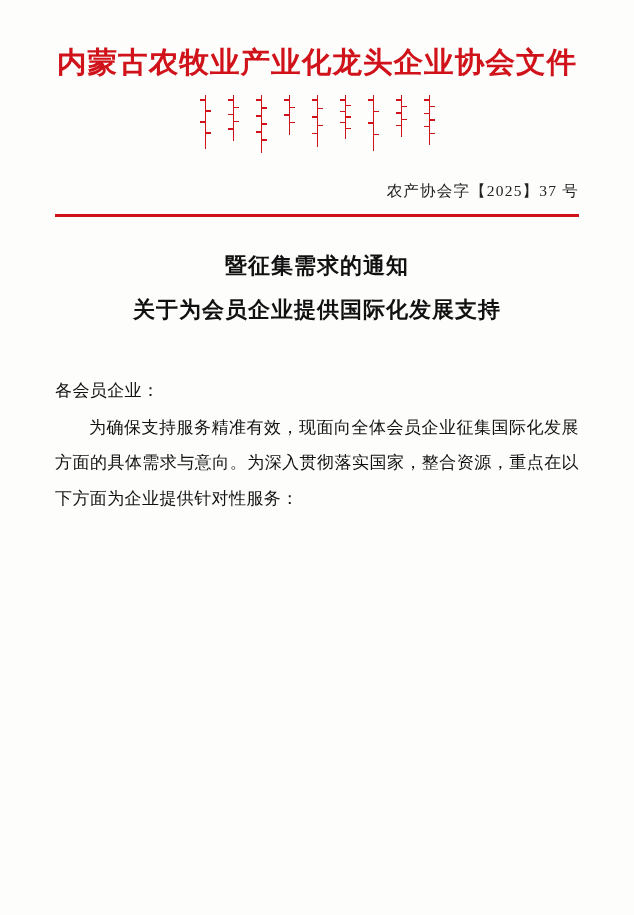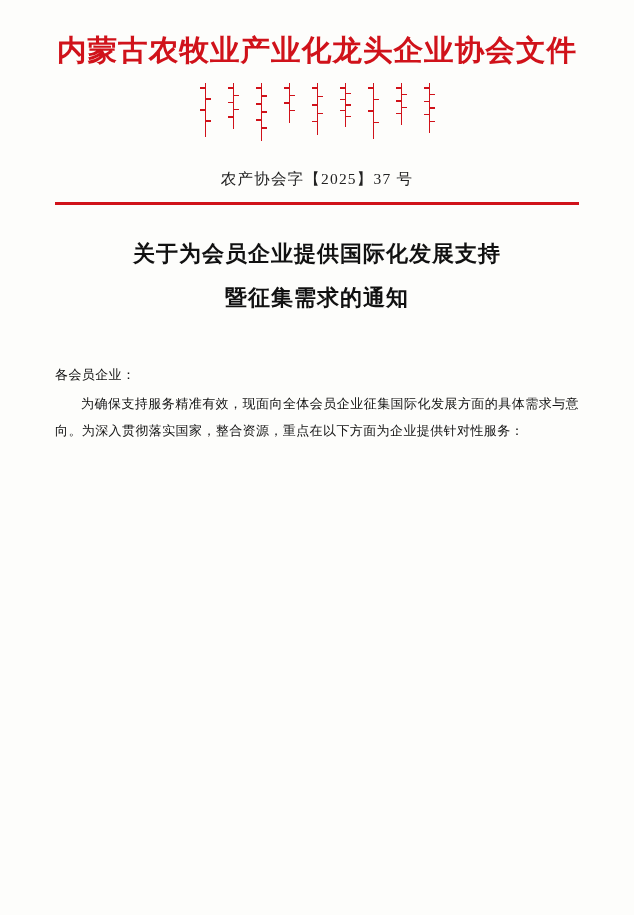--- a/index.html
+++ b/index.html
@@ -13,21 +13,21 @@
     overflow: hidden;
     font-family: "Liberation Serif", "DejaVu Serif", serif;
     color: #1a1a1a;
   }
   .page {
     position: relative;
     width: 634px;
     height: 915px;
     background: #fdfdfb;
     box-sizing: border-box;
-    padding: 0 55px;
+    padding: 12px 55px;
   }
 
   
   .masthead {
     padding-top: 34px;
     text-align: center;
   }
   .org-title {
     color: #d0121a;
     font-family: "DejaVu Serif", "Liberation Serif", serif;
@@ -67,20 +67,21 @@
   
   .docnum-wrap {
     margin-top: 26px;
     text-align: center;
   }
   .docnum {
     font-size: 15.5px;
     letter-spacing: 1.2px;
     color: #222;
     font-family: "Liberation Serif", serif;
+    text-align: right;
   }
   .red-rule {
     margin-top: 12px;
     height: 2.2px;
     background: #d0121a;
     width: 100%;
   }
 
   
   .doc-title {
@@ -91,21 +92,21 @@
     line-height: 2.0;
     letter-spacing: 1px;
     color: #111;
     font-family: "DejaVu Serif", "Liberation Serif", serif;
   }
   .doc-title div { white-space: nowrap; }
 
   
   .body-block {
     margin-top: 42px;
-    font-size: 13px;
+    font-size: 17px;
     line-height: 2.08;
     color: #111;
     letter-spacing: 0.4px;
     text-align: justify;
     text-justify: inter-ideograph;
   }
   .salutation {
     margin-bottom: 2px;
   }
   .para {
@@ -199,22 +200,22 @@
         </div>
       </div>
   </div>
 
   <div class="docnum-wrap">
     <div class="docnum">农产协会字【2025】37 号</div>
     <div class="red-rule"></div>
   </div>
 
   <div class="doc-title">
+    <div>暨征集需求的通知</div>
     <div>关于为会员企业提供国际化发展支持</div>
-    <div>暨征集需求的通知</div>
   </div>
 
   <div class="body-block">
     <div class="salutation">各会员企业：</div>
     <div class="para">为确保支持服务精准有效，现面向全体会员企业征集国际化发展方面的具体需求与意向。为深入贯彻落实国家，整合资源，重点在以下方面为企业提供针对性服务：</div>
   </div>
 
 </div>
 
 </body></html>

